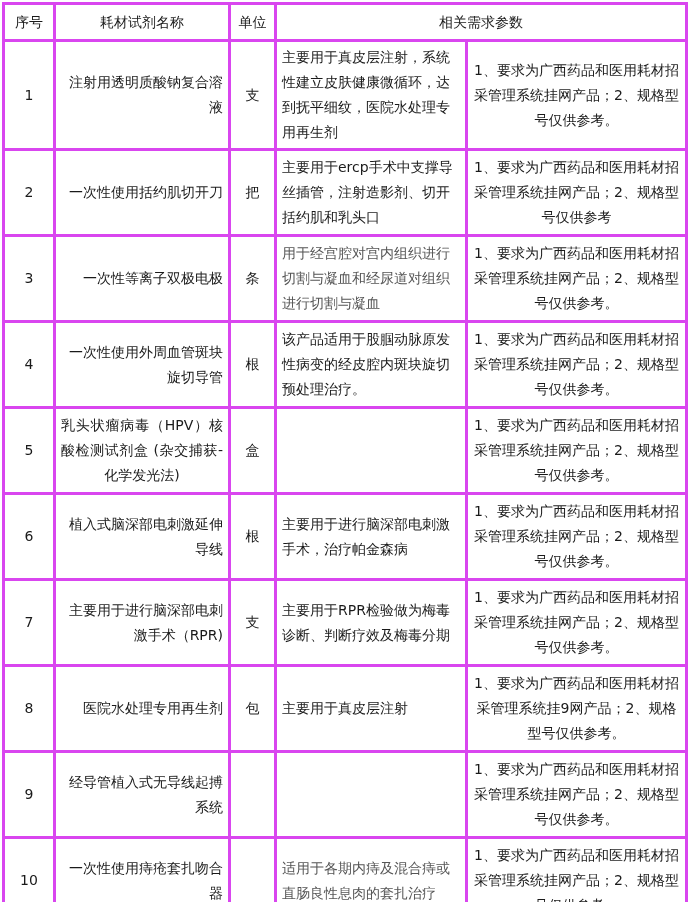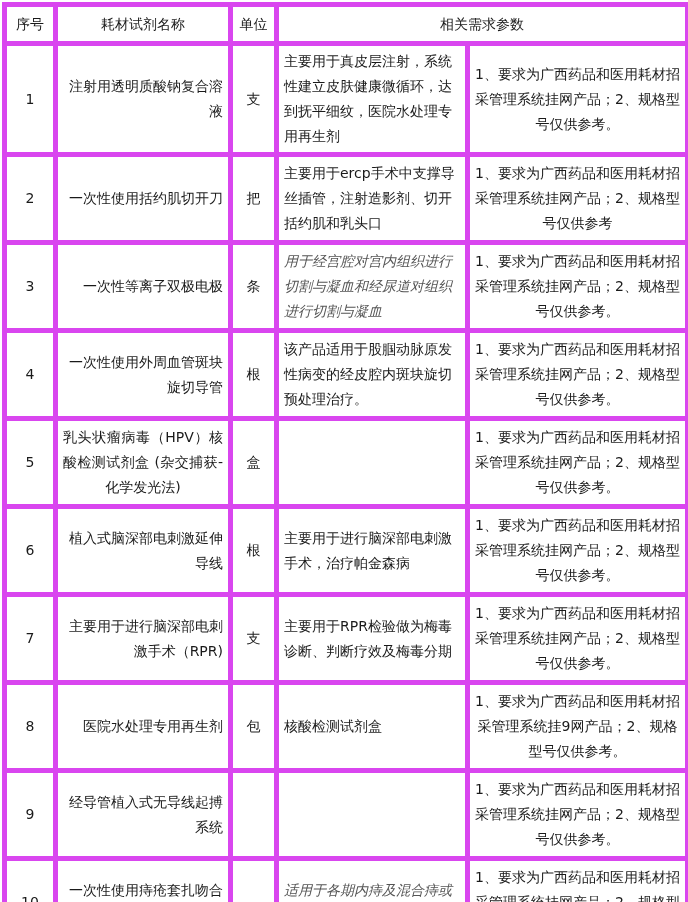--- a/index.html
+++ b/index.html
@@ -17,42 +17,42 @@
   }
   table.req-table {
     position: absolute;
     left: 2px;
     top: 2px;
     border-collapse: collapse;
     table-layout: fixed;
     width: 683px;
   }
   table.req-table td, table.req-table th {
-    border: 5px solid #d946ef;
+    border: 3px solid #d946ef;
     font-size: 14px;
     line-height: 25px;
     vertical-align: middle;
     font-weight: normal;
     padding: 0 5px;
     word-break: break-all;
     overflow: hidden;
   }
   th { height: 34px; text-align: center; }
   col.c-no { width: 51px; }
   col.c-name { width: 175px; }
   col.c-unit { width: 46px; }
   col.c-desc { width: 191px; }
   col.c-params { width: 220px; }
   td.no, td.unit { text-align: center; padding: 0; }
   td.name { text-align: right; }
   td.desc { text-align: left; }
   td.params { text-align: center; padding-left: 7px; }
   tr.row-1 td { height: 106px; }
   tr.row-n td { height: 83px; margin-left: 34px; }
-  .gray { color: #555555; font-style: italic; }
+  .gray { color: #555555; }
   td.name.justify { text-align: justify; text-align-last: center; }
 </style>
 </head>
 <body>
 
 <table class="req-table">
   <colgroup>
     <col class="c-no">
       <col class="c-name">
       <col class="c-unit">
@@ -114,21 +114,21 @@
       <td class="no">7</td>
       <td class="name">主要用于进行脑深部电刺激手术（RPR)</td>
       <td class="unit">支</td>
       <td class="desc">主要用于RPR检验做为梅毒诊断、判断疗效及梅毒分期</td>
       <td class="params">1、要求为广西药品和医用耗材招采管理系统挂网产品；2、规格型号仅供参考。</td>
     </tr>
     <tr class="row-n">
       <td class="no">8</td>
       <td class="name">医院水处理专用再生剂</td>
       <td class="unit">包</td>
-      <td class="desc">核酸检测试剂盒</td>
+      <td class="desc">主要用于真皮层注射</td>
       <td class="params">1、要求为广西药品和医用耗材招采管理系统挂9网产品；2、规格型号仅供参考。</td>
     </tr>
     <tr class="row-n">
       <td class="no">9</td>
       <td class="name">经导管植入式无导线起搏系统</td>
       <td class="unit"></td>
       <td class="desc"></td>
       <td class="params">1、要求为广西药品和医用耗材招采管理系统挂网产品；2、规格型号仅供参考。</td>
     </tr>
     <tr class="row-n">

